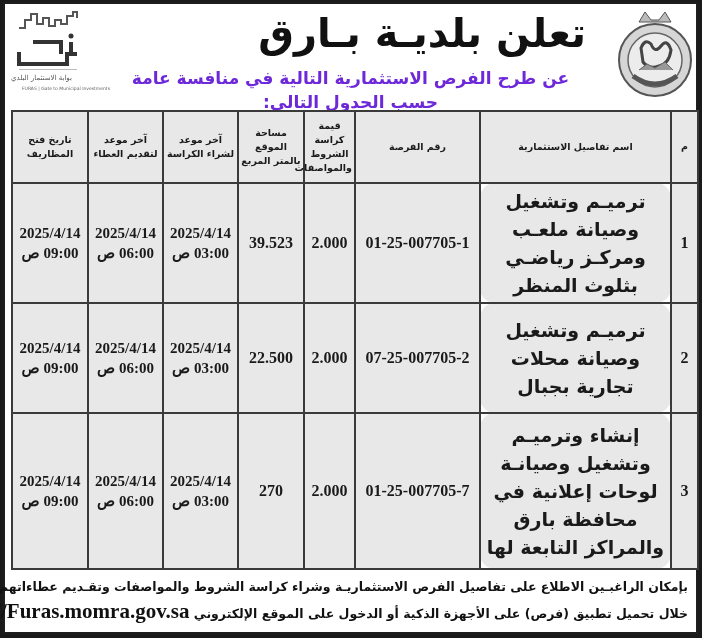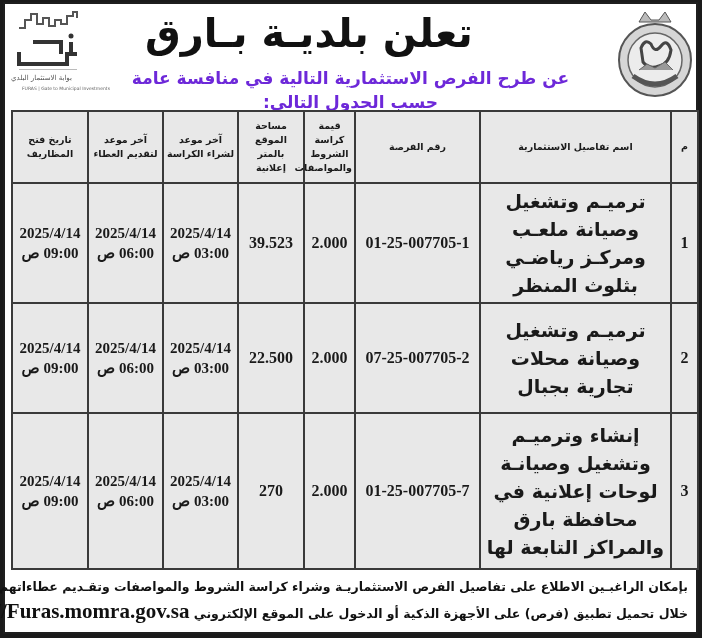--- a/index.html
+++ b/index.html
@@ -2,38 +2,38 @@
 <html><head>
 <meta charset="utf-8">
 <style>
   html, body { margin:0; padding:0; }
   body { width:702px; height:638px; background:#1a1a1a; position:relative; overflow:hidden;
          font-family:"DejaVu Sans", sans-serif; }
   .page { position:absolute; left:3px; top:2px; width:695px; height:632px; background:#ffffff;
           border:2px solid #1e1e1e; box-sizing:border-box; }
   .logo-furas { position:absolute; left:6px; top:4px; width:120px; height:88px; }
   .logo-bariq { position:absolute; left:606px; top:4px; width:88px; height:92px; }
-  .title { position:absolute; left:140px; right:110px; top:4px; text-align:left; direction:rtl;
+  .title { position:absolute; left:140px; right:110px; top:4px; text-align:right; direction:rtl;
            font-family:"DejaVu Sans", sans-serif; font-weight:bold; font-size:40px; color:#111;
            letter-spacing:1px; line-height:50px; }
   .subtitle { position:absolute; left:110px; right:110px; top:62px; text-align:center; direction:rtl;
               font-weight:bold; font-size:17px; color:#6d28d9; line-height:24px; }
   .furas-caption { position:absolute; left:8px; top:68px; width:110px; text-align:left; direction:rtl;
                    font-size:7px; color:#555; }
   .furas-caption-en { position:absolute; left:6px; top:80px; width:118px; text-align:center;
                       font-size:4.5px; color:#666; white-space:nowrap; }
 
   table.grid { position:absolute; left:6px; top:106px; width:686px; border-collapse:collapse;
                direction:rtl; table-layout:fixed; }
   table.grid th, table.grid td { border:2px solid #3a3a3a; background:#e8e8e8; text-align:center;
                vertical-align:middle; padding:0 2px; color:#1a1a1a; }
   table.grid th { height:70px; font-size:9.5px; font-weight:bold; line-height:14px; }
   td.num { font-family:"Liberation Serif", serif; font-weight:bold; font-size:16px; }
   td.idx { font-family:"Liberation Serif", serif; font-weight:bold; font-size:16px; }
-  td.name { font-weight:bold; font-size:19px; line-height:28px; padding:4px 6px; text-align:center; }
+  td.name { font-weight:bold; font-size:19px; line-height:28px; padding:4px 6px; text-align:center;border-radius:15px; }
   td.date { font-family:Liberation Serif, serif; font-weight:bold; font-size:15px; line-height:20px; direction:ltr; }
   .time-line { direction:rtl; }
   .footer { position:absolute; left:8px; right:8px; top:572px; direction:rtl; text-align:center;
             font-weight:bold; color:#111; }
   .footer .l1 { font-size:12.5px; line-height:22px; white-space:nowrap; }
   .footer .l2 { font-size:12.5px; line-height:26px; white-space:nowrap; }
   .footer .url { font-family:"Liberation Serif", serif; font-size:21px; font-weight:bold; direction:ltr; unicode-bidi:embed; }
 </style>
 </head>
 <body>
@@ -77,21 +77,21 @@
       <col style="width:75px">
       <col style="width:75px">
       <col style="width:76px">
     </colgroup>
     <thead>
       <tr>
         <th>م</th>
         <th>اسم تفاصيل الاستثمارية</th>
         <th>رقم الفرصة</th>
         <th>قيمة كراسة الشروط والمواصفات</th>
-        <th>مساحة الموقع بالمتر إعلانية</th>
+        <th>مساحة الموقع بالمتر المربع</th>
         <th>آخر موعد لشراء الكراسة</th>
         <th>آخر موعد لتقديم العطاء</th>
         <th>تاريخ فتح المظاريف</th>
       </tr>
     </thead>
     <tbody>
       <tr style="height:120px">
         <td class="idx">1</td>
         <td class="name">ترميـم وتشغيل وصيانة ملعـب ومركـز رياضـي بثلوث المنظر</td>
         <td class="num">01-25-007705-1</td>

